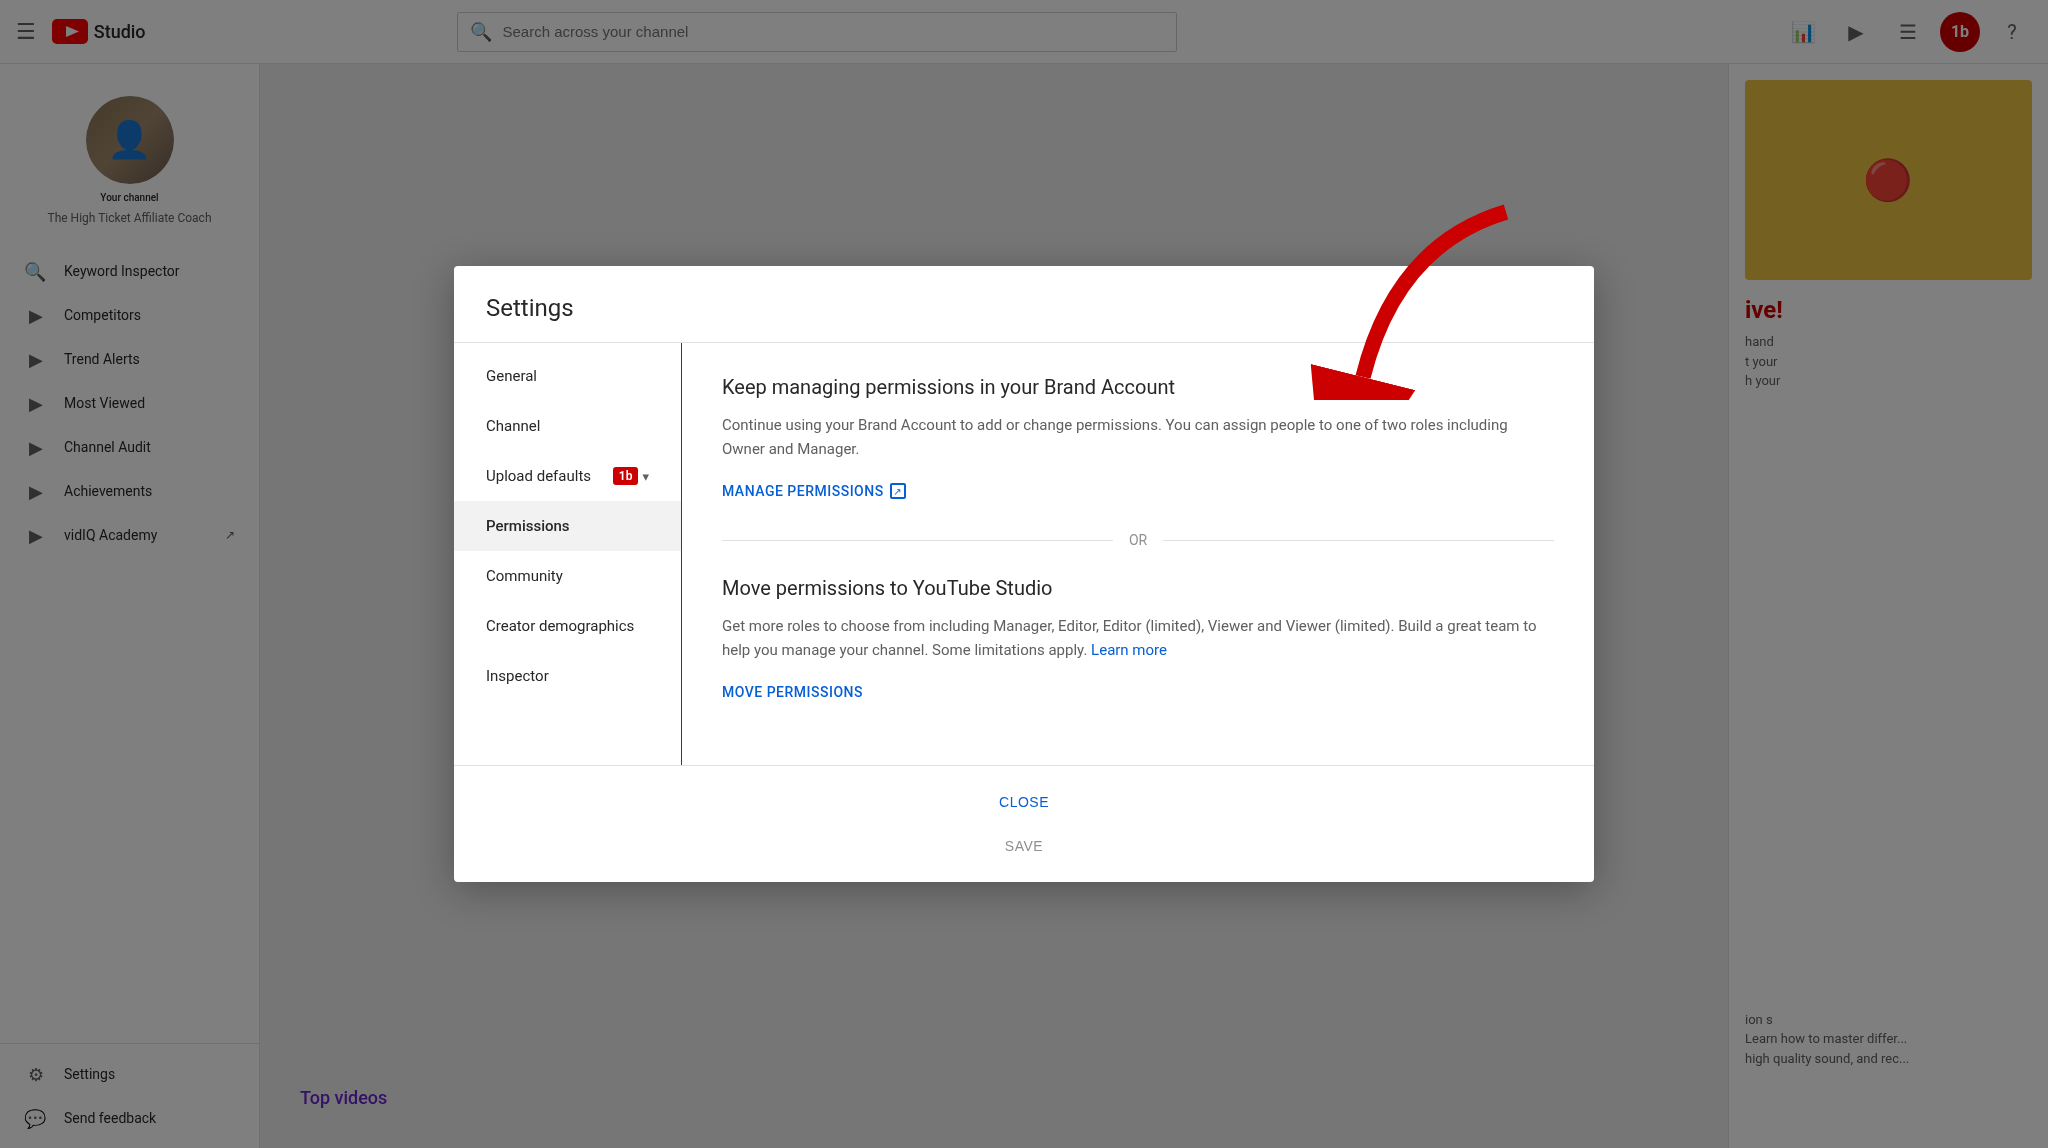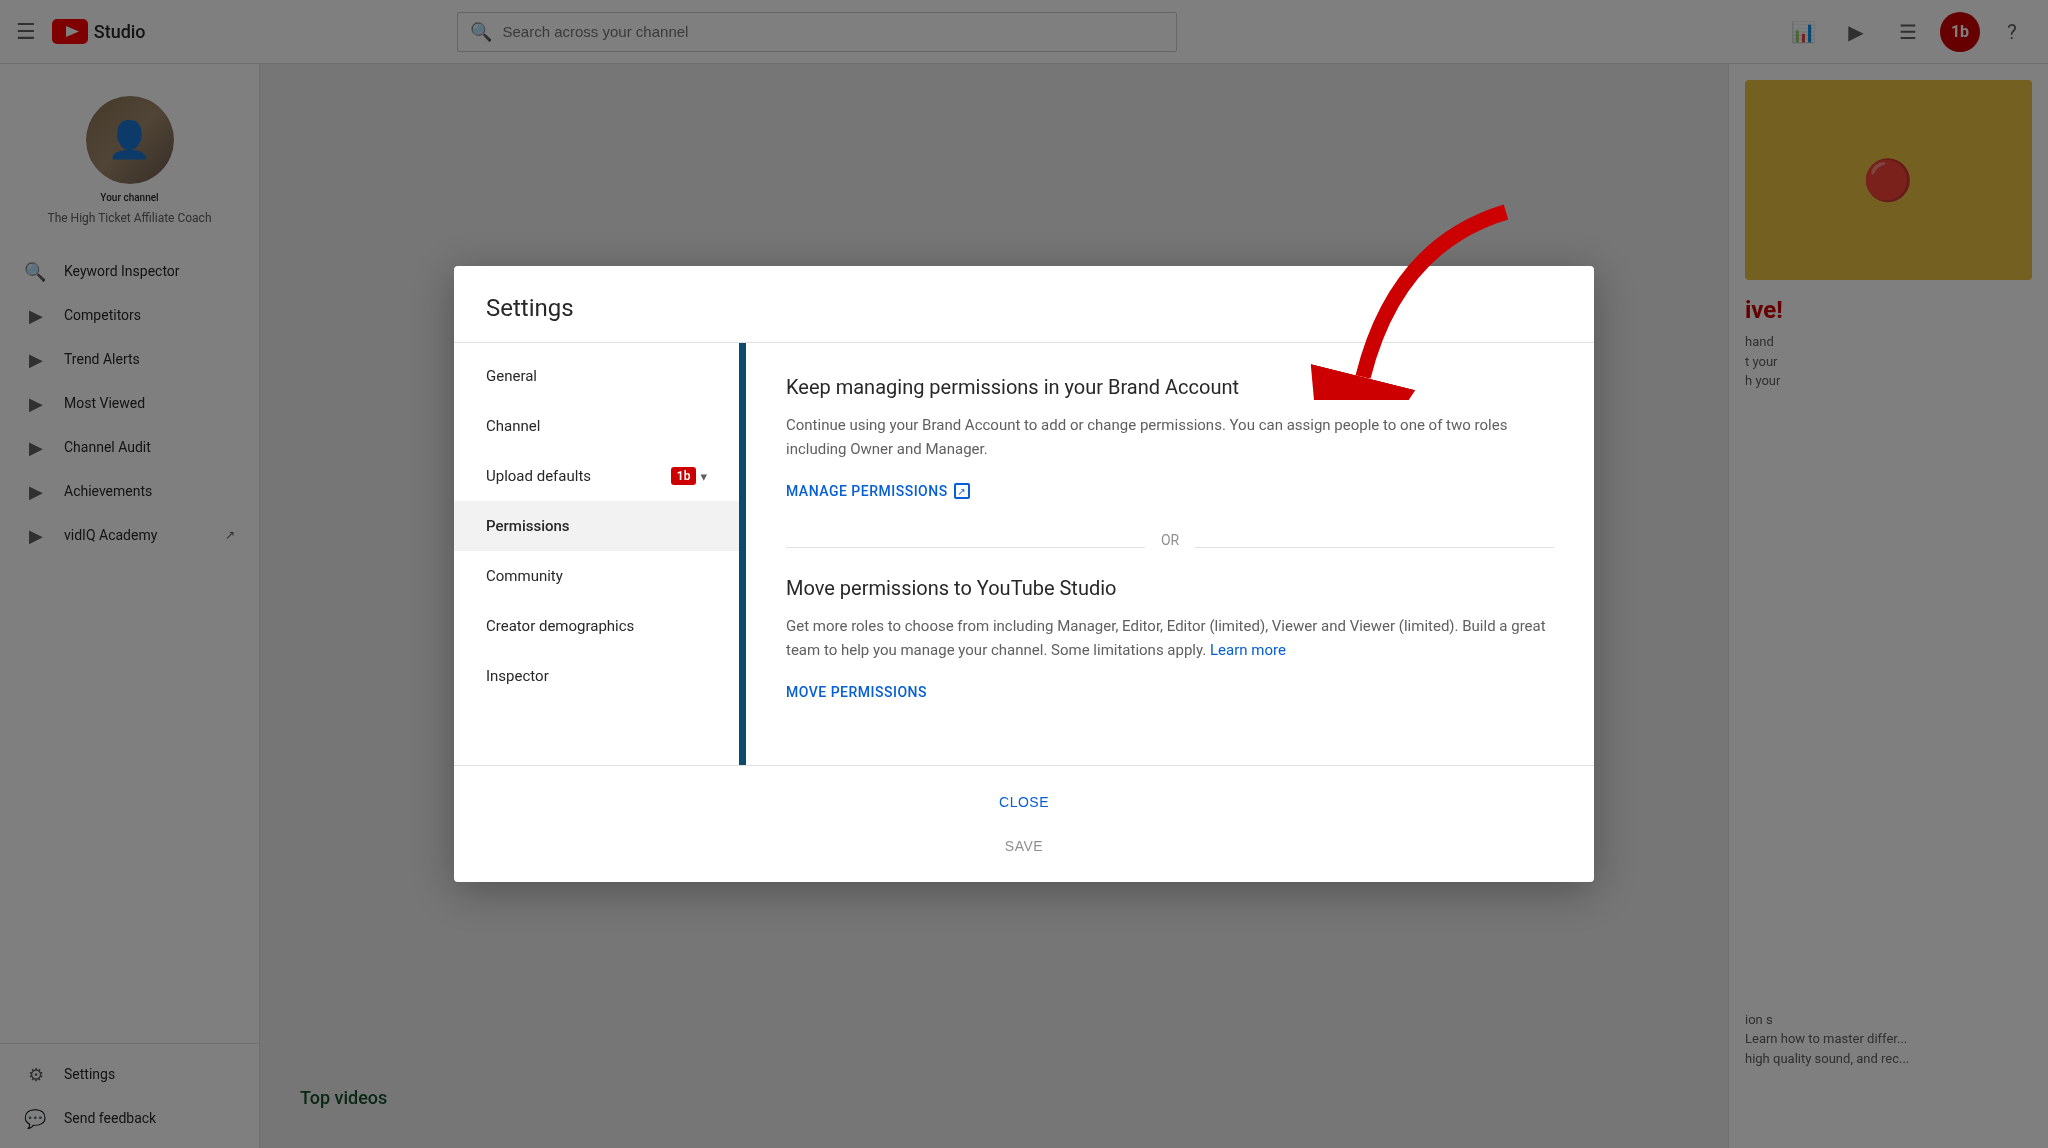--- a/index.html
+++ b/index.html
@@ -218,22 +218,22 @@
       color: #282828;
     }
     .modal-body {
       display: flex;
       flex: 1;
       min-height: 0;
     }
 
     
     .modal-nav {
-      width: 292px;
-      border-right: 7px solid #0c4a6e;
+      width: 228px;
+      border-right: 1px solid #0c4a6e;
       padding: 8px 0;
       flex-shrink: 0;
     }
     .modal-nav-item {
       padding: 16px 32px;
       font-size: 15px;
       color: #282828;
       cursor: pointer;
       display: flex;
       align-items: center;
@@ -295,21 +295,21 @@
       position: relative;
     }
     .ext-icon::after {
       content: '↗';
       font-size: 10px;
       color: #065fd4;
     }
 
     .divider-or {
       display: flex;
-      align-items: flex-end;
+      align-items: center;
       gap: 16px;
       margin: 28px 0;
       color: #909090;
       font-size: 14px;
     }
     .divider-line {
       flex: 1;
       height: 1px;
       background: #e0e0e0;
     }
@@ -431,21 +431,21 @@
         <span>Settings</span>
       </div>
       <div class="sidebar-item">
         <span class="icon">💬</span>
         <span>Send feedback</span>
       </div>
     </div>
   </div>
 
   <div class="main-content">
-    <div style="position:absolute;bottom:40px;left:40px;font-size:18px;color:#14532d;font-weight:500;">Top videos</div>
+    <div style="position:absolute;bottom:40px;left:40px;font-size:18px;color:#6d28d9;font-weight:500;">Top videos</div>
   </div>
 
   <div class="right-panel">
     <div style="background:#e8c040;width:100%;height:200px;border-radius:4px;display:flex;align-items:center;justify-content:center;">
       <span style="font-size:40px;color:#cc0000;">🔴</span>
     </div>
     <div style="margin-top:16px;">
       <div style="font-size:24px;font-weight:700;color:#cc0000;">ive!</div>
       <div style="font-size:13px;color:#606060;line-height:1.5;margin-top:8px;">
         hand<br>t your<br>h your

